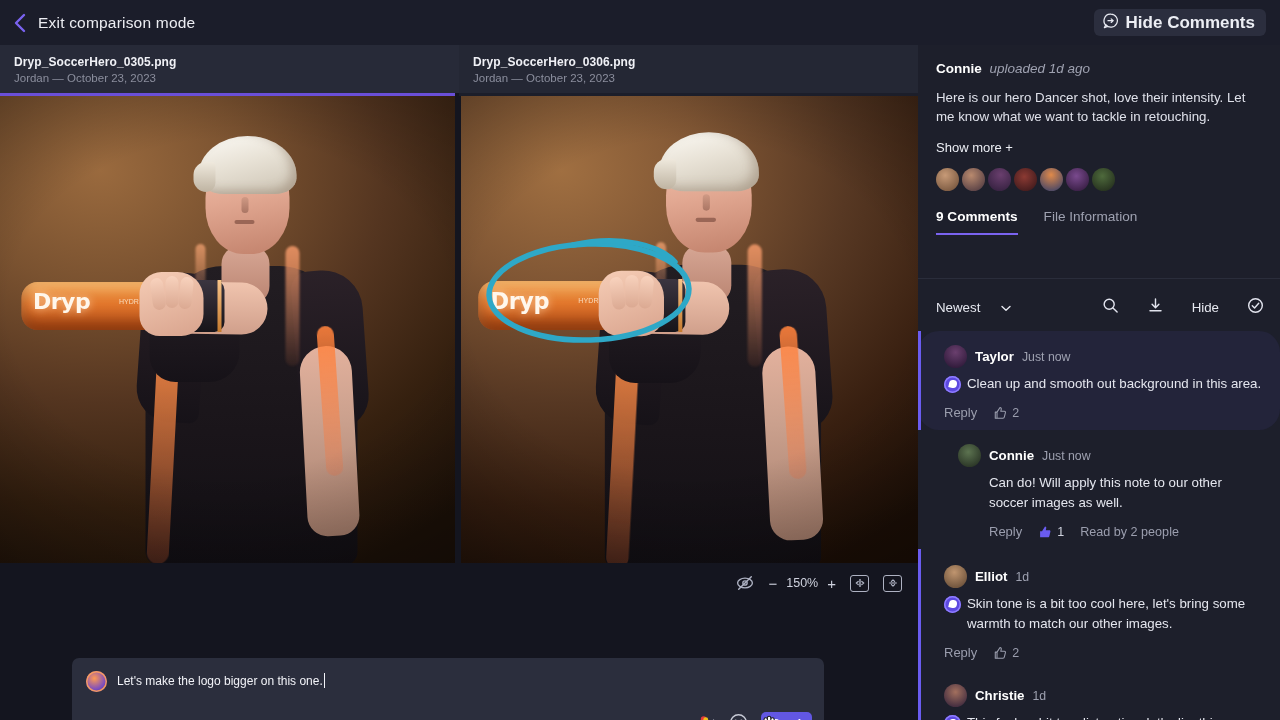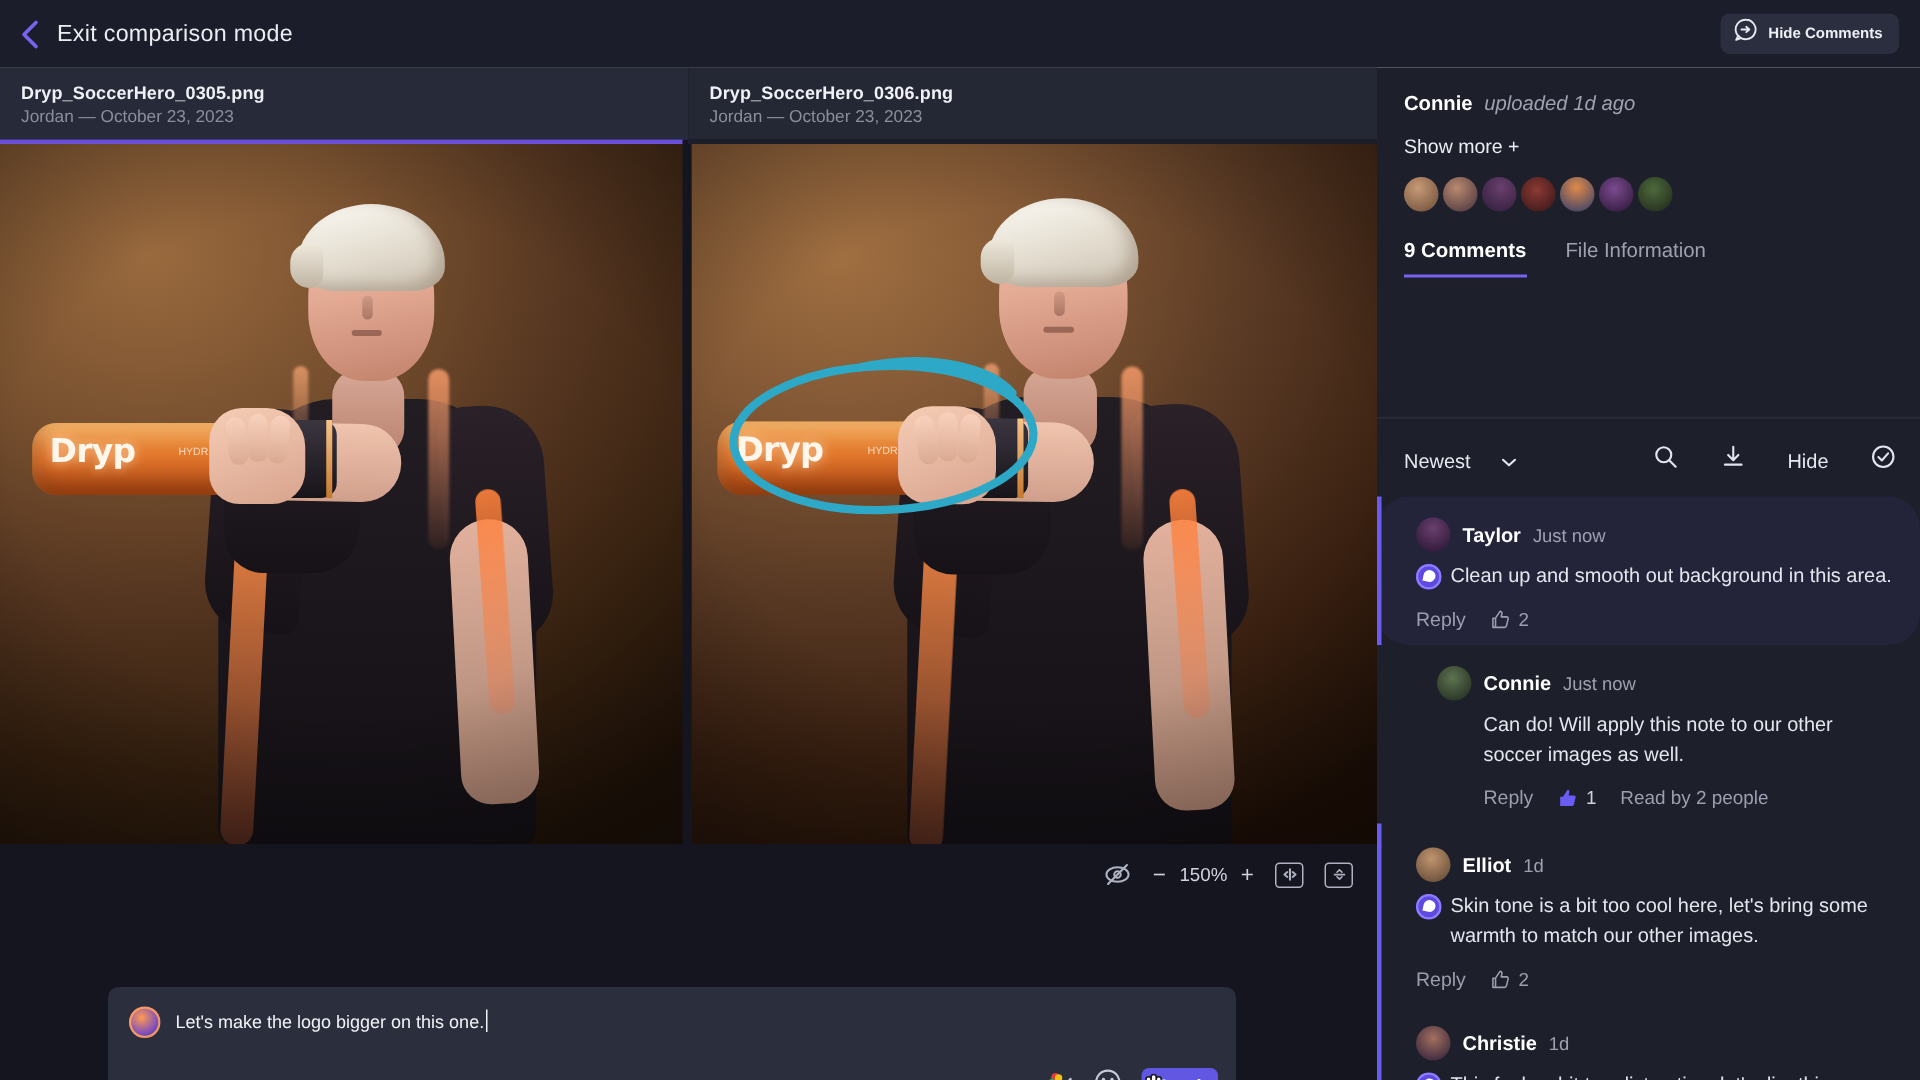--- a/index.html
+++ b/index.html
@@ -2,21 +2,21 @@
 <html><head>
 <meta charset="utf-8">
 <style>
   * { box-sizing: border-box; margin: 0; padding: 0; }
   html, body {
     width: 1280px; height: 720px;
     background: #14151f;
     font-family: "Liberation Sans", sans-serif;
     overflow: hidden;
   }
-  #app { position: relative; width: 1280px; height: 720px; background: #ffffff; }
+  #app { position: relative; width: 1280px; height: 720px; background: #be185d; }
 
   
   .topbar {
     position: absolute; left: 0; top: 0; width: 1280px; height: 45px;
     background: #1b1d2a;
     display: flex; align-items: center;
   }
   .back-btn {
     width: 38px; height: 45px; display: flex; align-items: center; justify-content: center;
     cursor: pointer;
@@ -24,21 +24,21 @@
   .back-btn svg { display: block; }
   .topbar-title {
     color: #ecedf2; font-size: 15.5px; letter-spacing: .2px;
   }
   .hide-comments {
     position: absolute; right: 14px; top: 9px; height: 27px;
     display: flex; align-items: center; gap: 7px;
     background: #2b2e3e; border-radius: 6px; padding: 0 11px 0 9px;
     cursor: pointer;
   }
-  .hide-comments .lbl { color: #eceef4; font-size: 10px; font-weight: bold; text-align: center; }
+  .hide-comments .lbl { color: #eceef4; font-size: 17px; font-weight: bold; text-align: center; }
 
   
   .stage {
     position: absolute; left: 0; top: 45px; width: 918px; height: 675px;
     background: #14151f;
   }
   .panes { position: absolute; left: 0; top: 0; width: 918px; height: 518px; display: flex; }
   .pane { position: relative; width: 459px; height: 518px; }
   .pane-head {
     position: absolute; top: 0; left: 0; right: 0; height: 48px;
@@ -409,20 +409,21 @@
       <path d="M6 14 V6.5 a1.7 1.7 0 0 1 3.4 0 V13 V5 a1.7 1.7 0 0 1 3.4 0 v8 V6.5 a1.7 1.7 0 0 1 3.4 0 V14 V9.5 a1.7 1.7 0 0 1 3.4 0 V18 c0 5-3 8-7.5 8 -4 0-6.3-2.2-7.6-5.2 L2.6 16.8 a1.7 1.7 0 0 1 2.6-2.1 Z" fill="#fff" stroke="#1b1b1b" stroke-width="1.1" stroke-linejoin="round"></path>
     </svg>
   </div>
 
   <div class="panel">
     <div class="panel-top">
       <div class="up-line">
         <span class="up-name">Connie</span>
         <span class="up-when">uploaded 1d ago</span>
       </div>
+      <div class="up-body">Here is our hero Dancer shot, love their intensity. Let me know what we want to tackle in retouching.</div>
       <div class="show-more">Show more +</div>
       <div class="avatars">
         <div class="av" style="background:radial-gradient(circle at 40% 32%,#c79a77,#6a4b35)"></div>
         <div class="av" style="background:radial-gradient(circle at 40% 32%,#b98a6e,#43303c)"></div>
         <div class="av" style="background:radial-gradient(circle at 55% 30%,#6a3f6e,#2c1c38)"></div>
         <div class="av" style="background:radial-gradient(circle at 45% 38%,#8c3a33,#311418)"></div>
         <div class="av" style="background:radial-gradient(circle at 48% 30%,#e08a4a,#2c3a6b)"></div>
         <div class="av" style="background:radial-gradient(circle at 45% 35%,#7a4a8e,#2a1534)"></div>
         <div class="av" style="background:radial-gradient(circle at 45% 35%,#4e6a3c,#1d2418)"></div>
       </div>

